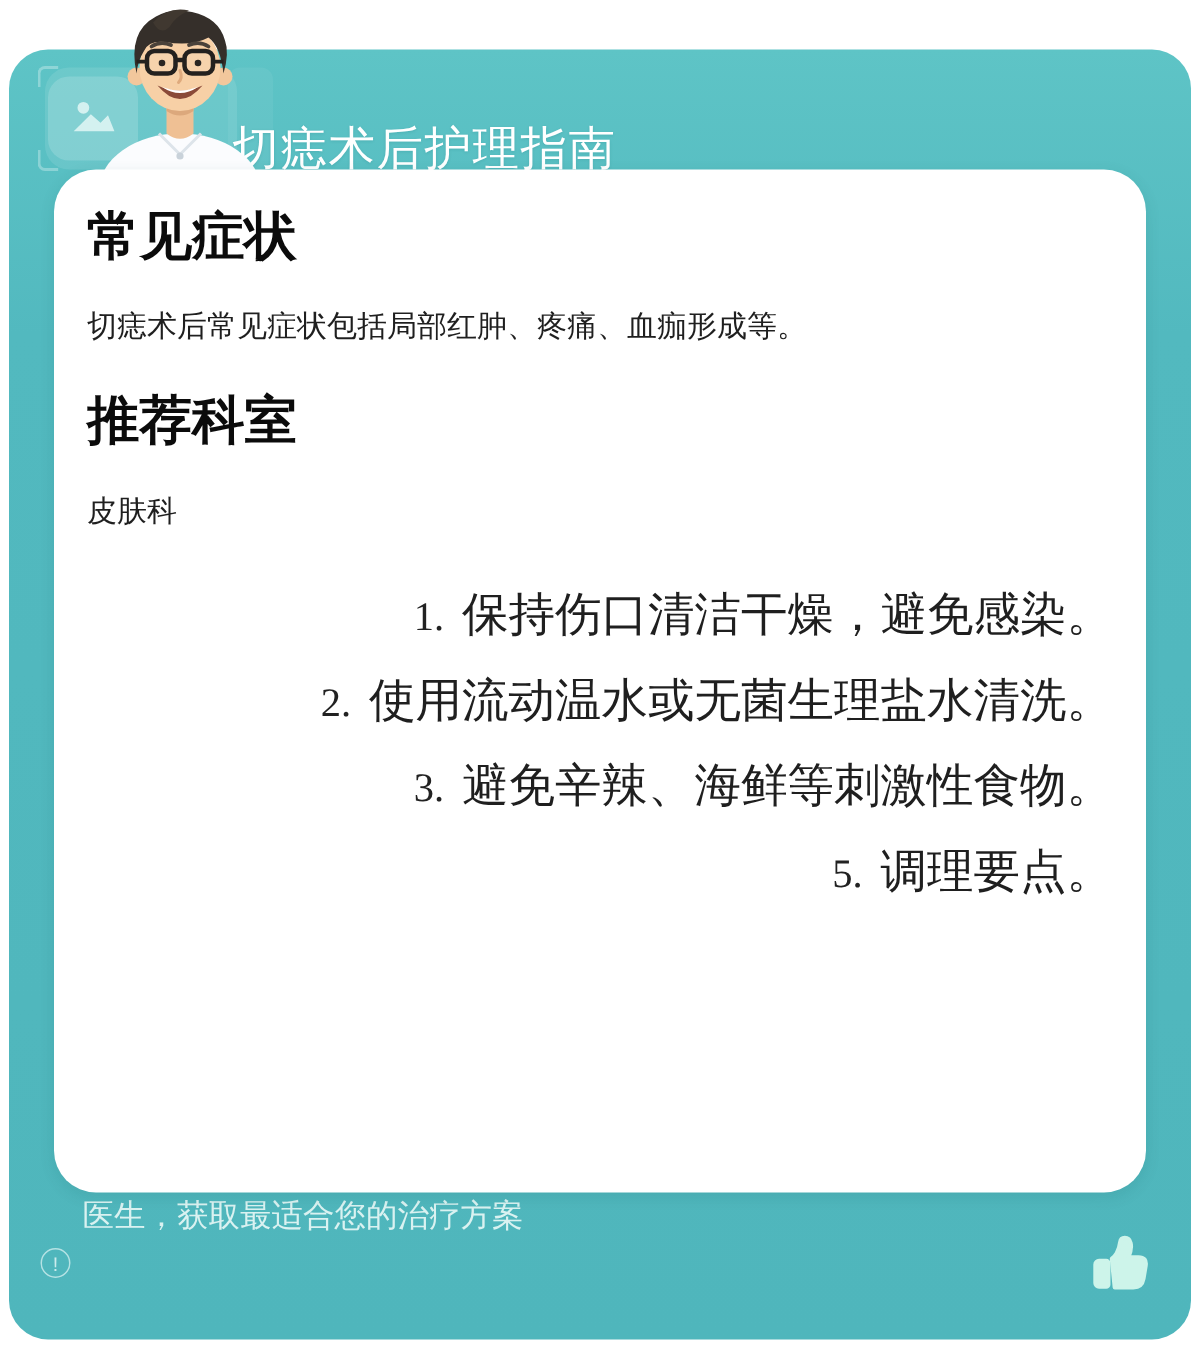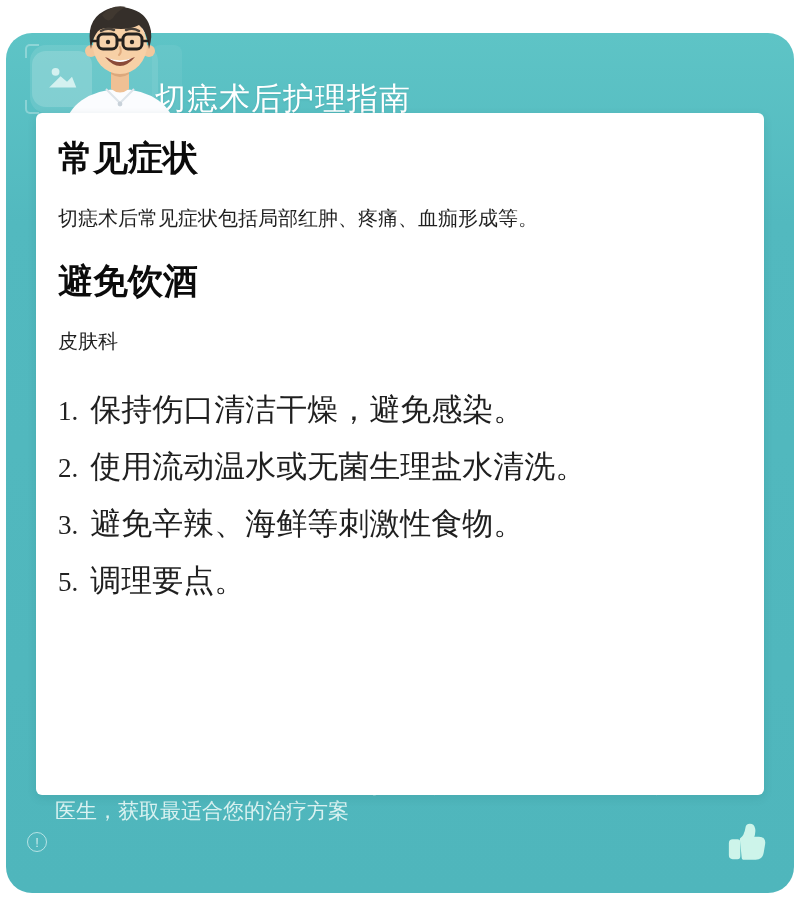--- a/index.html
+++ b/index.html
@@ -37,33 +37,33 @@
   .title{
     position:absolute;left:149px;top:47px;margin:0;
     font-size:31px;line-height:38px;font-weight:400;color:#ffffff;
     letter-spacing:1px;white-space:nowrap;
     text-shadow:0 1px 2px rgba(0,90,95,0.15);
   }
   .avatar{position:absolute;left:44px;top:-30px;width:140px;height:118px;z-index:2;}
   
   .card{
     position:absolute;left:30px;top:80px;width:728px;height:682px;
-    background:var(--card-bg,#ffffff);border-radius:6px;z-index:3;
+    background:var(--card-bg,#ffffff);border-radius:28px;z-index:3;
     padding:0 22px;box-sizing:border-box;
     box-shadow:0 3px 10px rgba(15,80,85,0.12);
   }
   .section-h{
     margin:22px 0 0;font-size:35px;line-height:38px;font-weight:700;color:#0b0b0b;
   }
   .section-h.first{margin-top:26px;}
   .body-p{
     margin:20px 0 0;font-size:20px;line-height:43px;color:var(--text,#1f1f1f);
   }
   .body-p.wrap{max-width:665px;}
-  .care-list{list-style:none;margin:30px 0 4px;padding:0;}
+  .care-list{list-style:none;margin:30px 0 4px;padding:0;text-align:right;}
   .care-list li{margin-top:22px;font-size:31px;line-height:34px;color:var(--text,#1f1f1f);}
   .care-list .num{font-family:"Liberation Serif",serif;font-size:27px;color:#222;margin-right:12px;}
   
   .disclaimer{
     position:absolute;left:49px;top:739px;width:645px;margin:0;
     font-size:21px;line-height:26px;color:var(--footer-text,#daf2f1);
   }
   .info-icon{
     position:absolute;left:21px;top:799px;width:20px;height:20px;border-radius:50%;
     border:1.5px solid rgba(225,245,245,0.70);box-sizing:border-box;
@@ -125,21 +125,21 @@
       <path d="M58 55 Q70 63 82 55 Q70 59.5 58 55 Z" fill="#ffffff"></path>
     </svg>
   </div>
 
   <h1 class="title">切痣术后护理指南</h1>
 
   <div class="card">
     <h2 class="section-h first">常见症状</h2>
     <p class="body-p wrap">切痣术后常见症状包括局部红肿、疼痛、血痂形成等。</p>
 
-    <h2 class="section-h">避免饮酒</h2>
+    <h2 class="section-h">推荐科室</h2>
     <p class="body-p">皮肤科</p>
 
     <ol class="care-list">
       <li><span class="num">1.</span><span>保持伤口清洁干燥，避免感染。</span></li>
       <li><span class="num">2.</span><span>使用流动温水或无菌生理盐水清洗。</span></li>
       <li><span class="num">3.</span><span>避免辛辣、海鲜等刺激性食物。</span></li>
       <li><span class="num">5.</span><span>调理要点。</span></li>
     </ol>
   </div>
 

